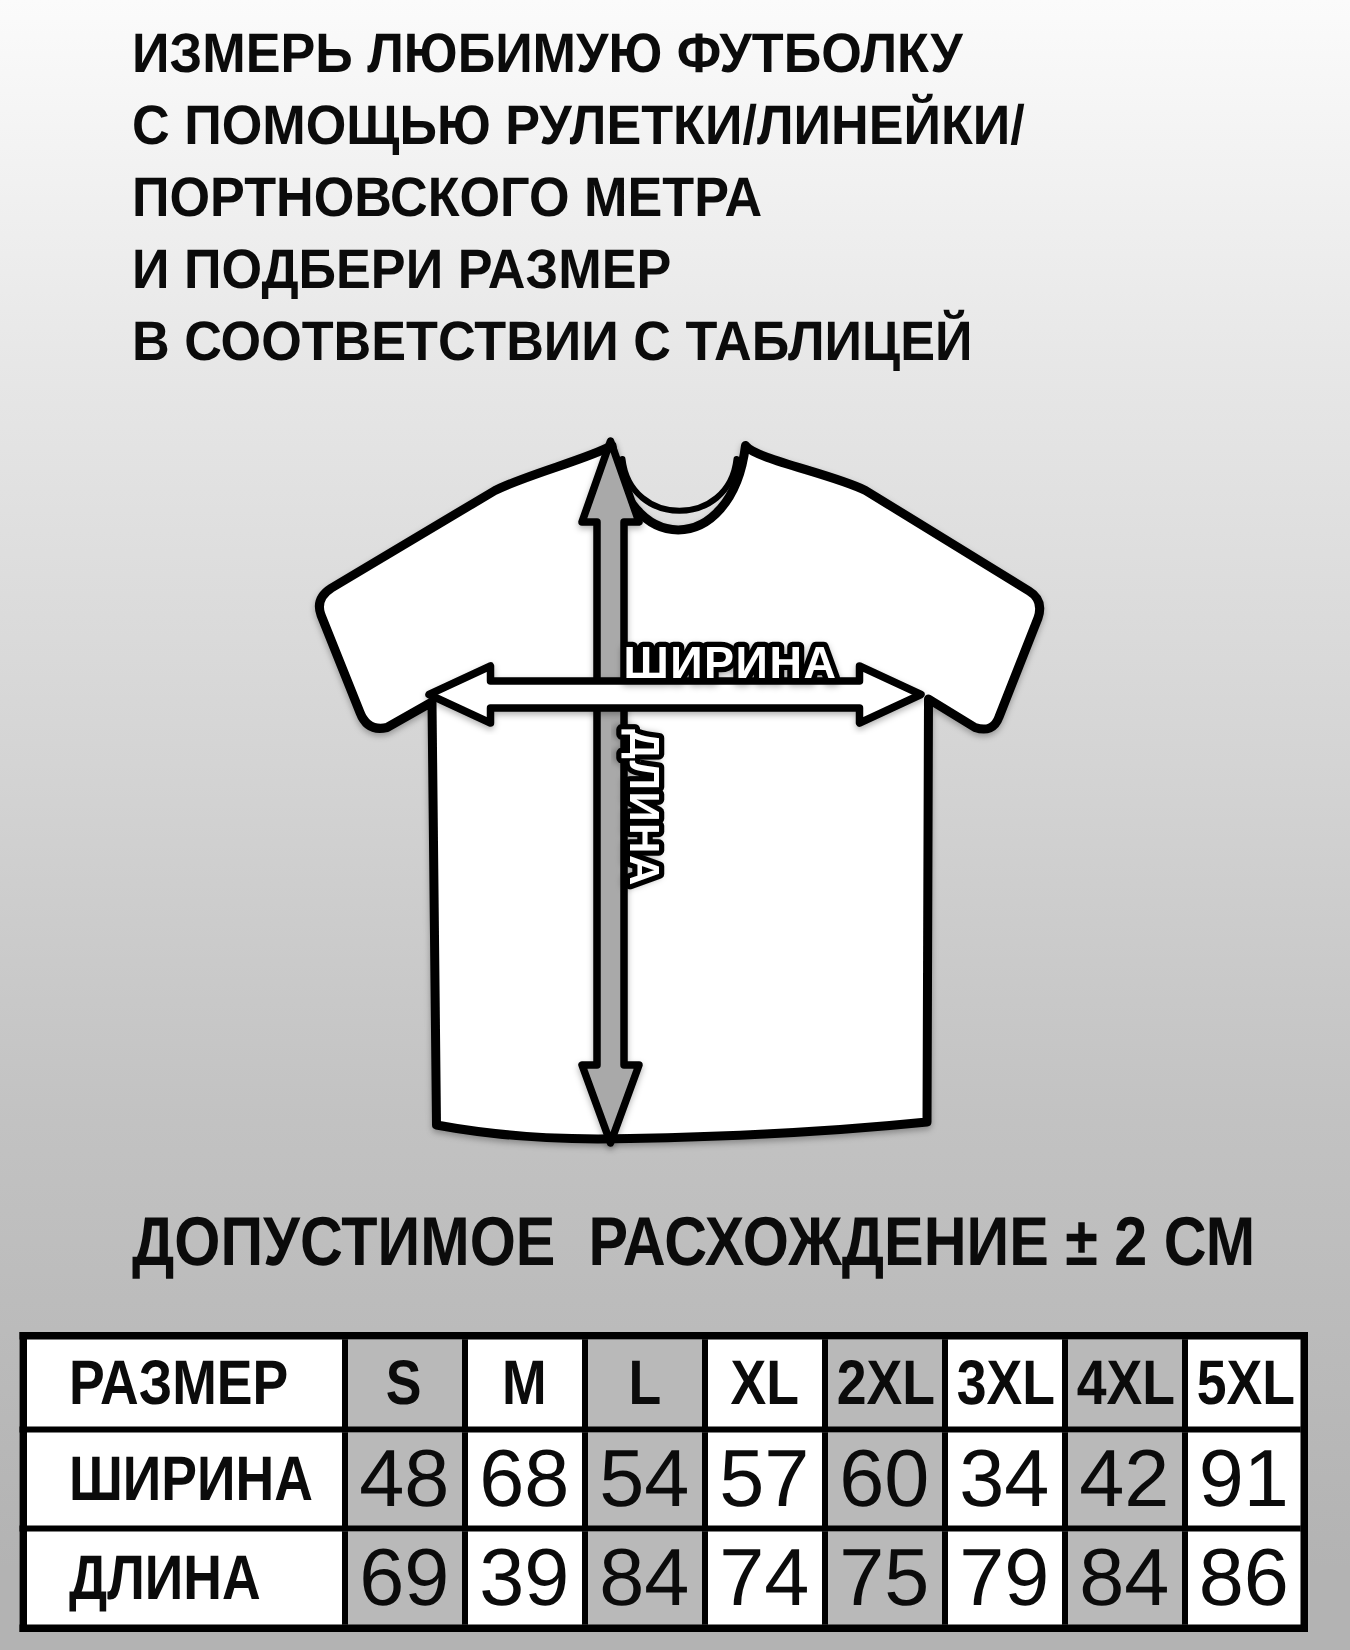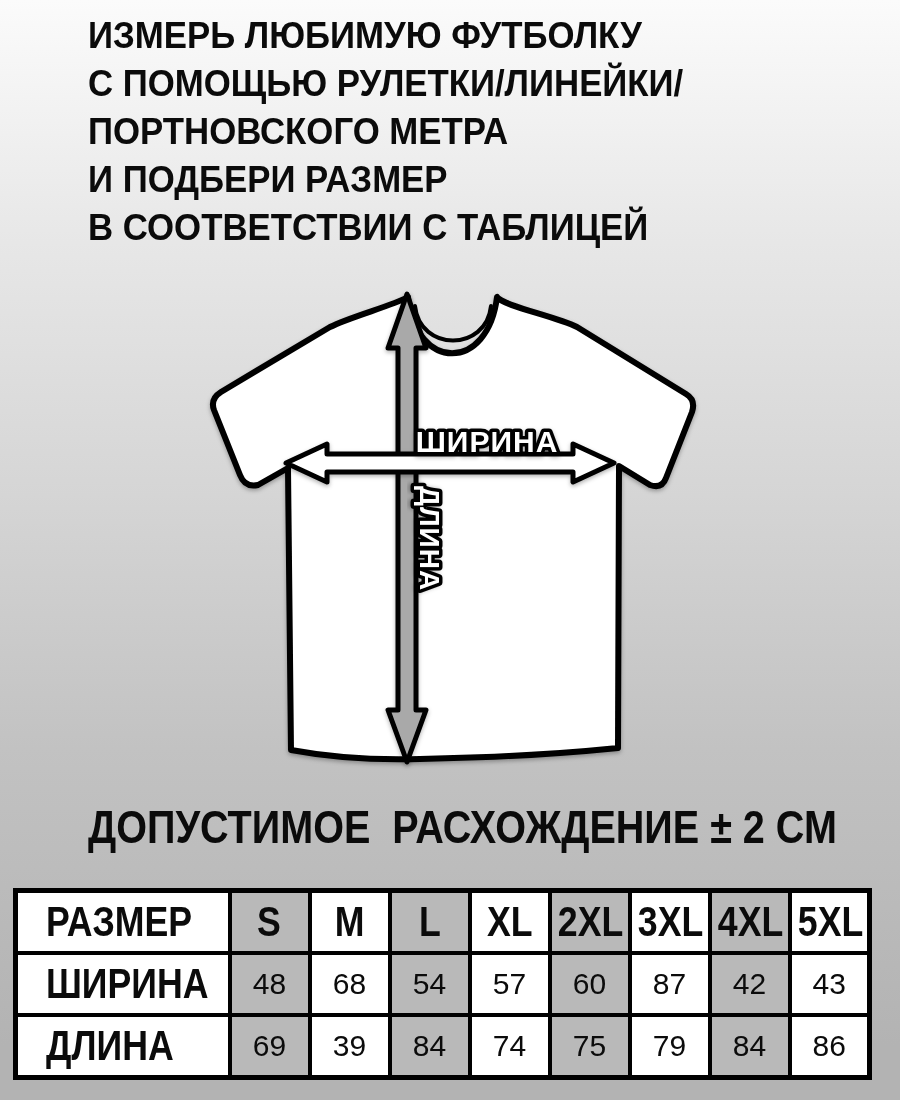--- a/index.html
+++ b/index.html
@@ -35,21 +35,21 @@
     border:4px solid #000;height:58px;padding:0;
     text-align:center;vertical-align:middle;background:#fff;overflow:hidden;
   }
   table.sizes td.g{background:#b9b9b9}
   table.sizes td.lbl{text-align:left;padding-left:28px}
   .cnd{
     display:inline-block;font-weight:bold;font-size:42px;
     transform:scaleX(.85);transform-origin:0 50%;white-space:nowrap;
   }
   td.c .cnd{transform-origin:50% 50%}
-  .num{font-size:30px;font-weight:400;letter-spacing:0}
+  .num{font-size:54px;font-weight:400;letter-spacing:0}
 </style>
 </head>
 <body>
 
 <div class="headline">
     <div>ИЗМЕРЬ ЛЮБИМУЮ ФУТБОЛКУ</div>
     <div>С ПОМОЩЬЮ РУЛЕТКИ/ЛИНЕЙКИ/</div>
     <div>ПОРТНОВСКОГО МЕТРА</div>
     <div>И ПОДБЕРИ РАЗМЕР</div>
     <div>В СООТВЕТСТВИИ С ТАБЛИЦЕЙ</div>
@@ -108,23 +108,23 @@
         <td class="c g"><span class="cnd">4XL</span></td>
         <td class="c"><span class="cnd">5XL</span></td>
       </tr>
       <tr>
         <td class="lbl"><span class="cnd">ШИРИНА</span></td>
         <td class="c g"><span class="num">48</span></td>
         <td class="c"><span class="num">68</span></td>
         <td class="c g"><span class="num">54</span></td>
         <td class="c"><span class="num">57</span></td>
         <td class="c g"><span class="num">60</span></td>
-        <td class="c"><span class="num">87</span></td>
+        <td class="c"><span class="num">34</span></td>
         <td class="c g"><span class="num">42</span></td>
-        <td class="c"><span class="num">43</span></td>
+        <td class="c"><span class="num">91</span></td>
       </tr>
       <tr>
         <td class="lbl"><span class="cnd">ДЛИНА</span></td>
         <td class="c g"><span class="num">69</span></td>
         <td class="c"><span class="num">39</span></td>
         <td class="c g"><span class="num">84</span></td>
         <td class="c"><span class="num">74</span></td>
         <td class="c g"><span class="num">75</span></td>
         <td class="c"><span class="num">79</span></td>
         <td class="c g"><span class="num">84</span></td>

